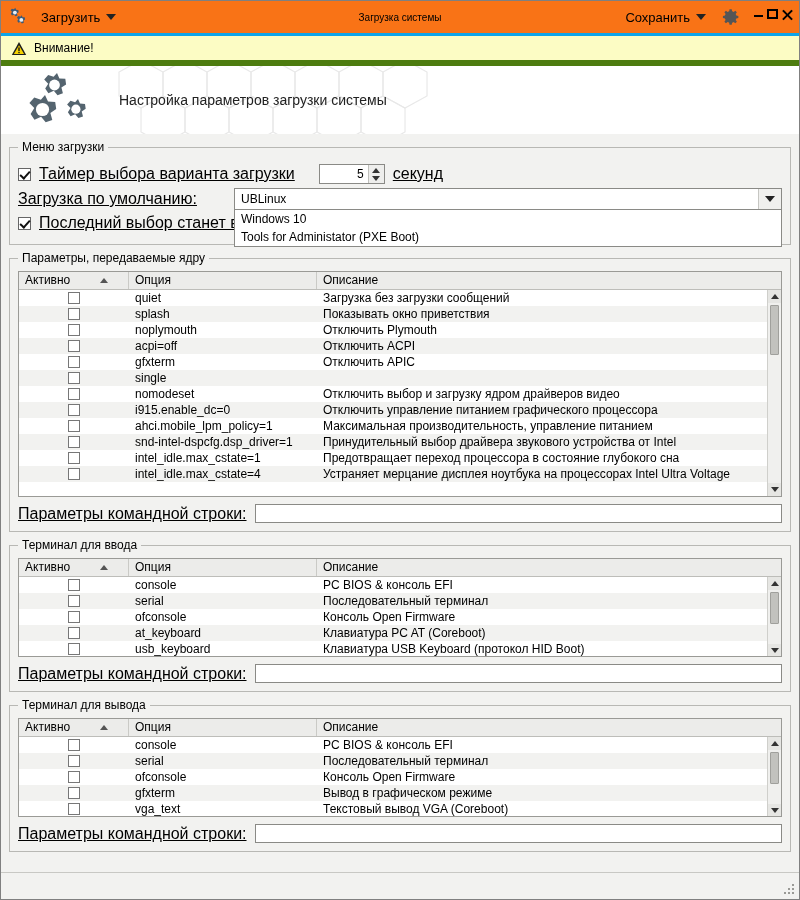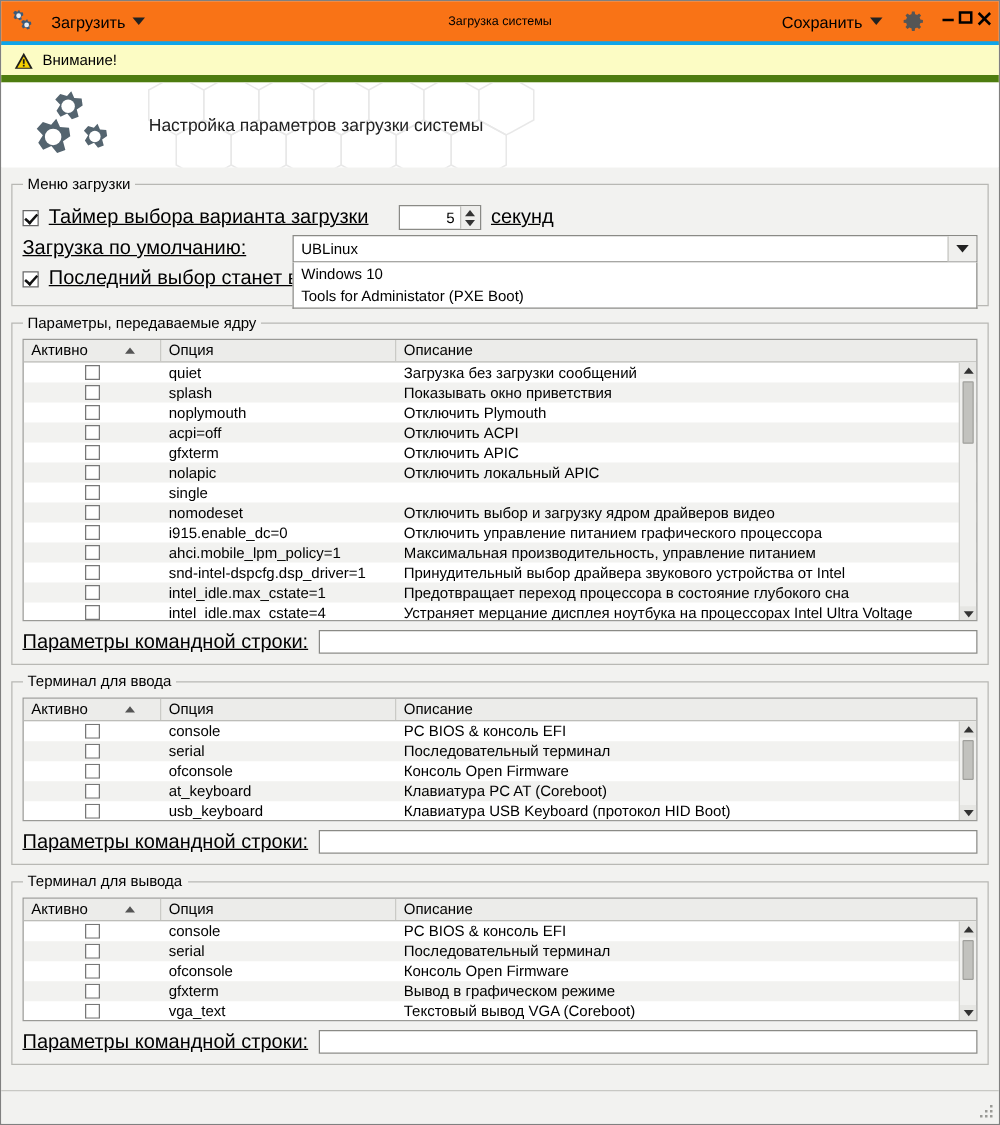--- a/index.html
+++ b/index.html
@@ -529,27 +529,20 @@
               <div class="td c-active">
                 <div class="chk-sm"></div>
               </div>
               <div class="td c-opt">gfxterm</div>
               <div class="td c-desc">Отключить APIC</div>
             </div>
           <div class="trow">
               <div class="td c-active">
                 <div class="chk-sm"></div>
               </div>
-              <div class="td c-opt">nolapic</div>
-              <div class="td c-desc">Отключить локальный APIC</div>
-            </div>
-          <div class="trow">
-              <div class="td c-active">
-                <div class="chk-sm"></div>
-              </div>
               <div class="td c-opt">single</div>
             </div>
           <div class="trow">
               <div class="td c-active">
                 <div class="chk-sm"></div>
               </div>
               <div class="td c-opt">nomodeset</div>
               <div class="td c-desc">Отключить выбор и загрузку ядром драйверов видео</div>
             </div>
           <div class="trow">

